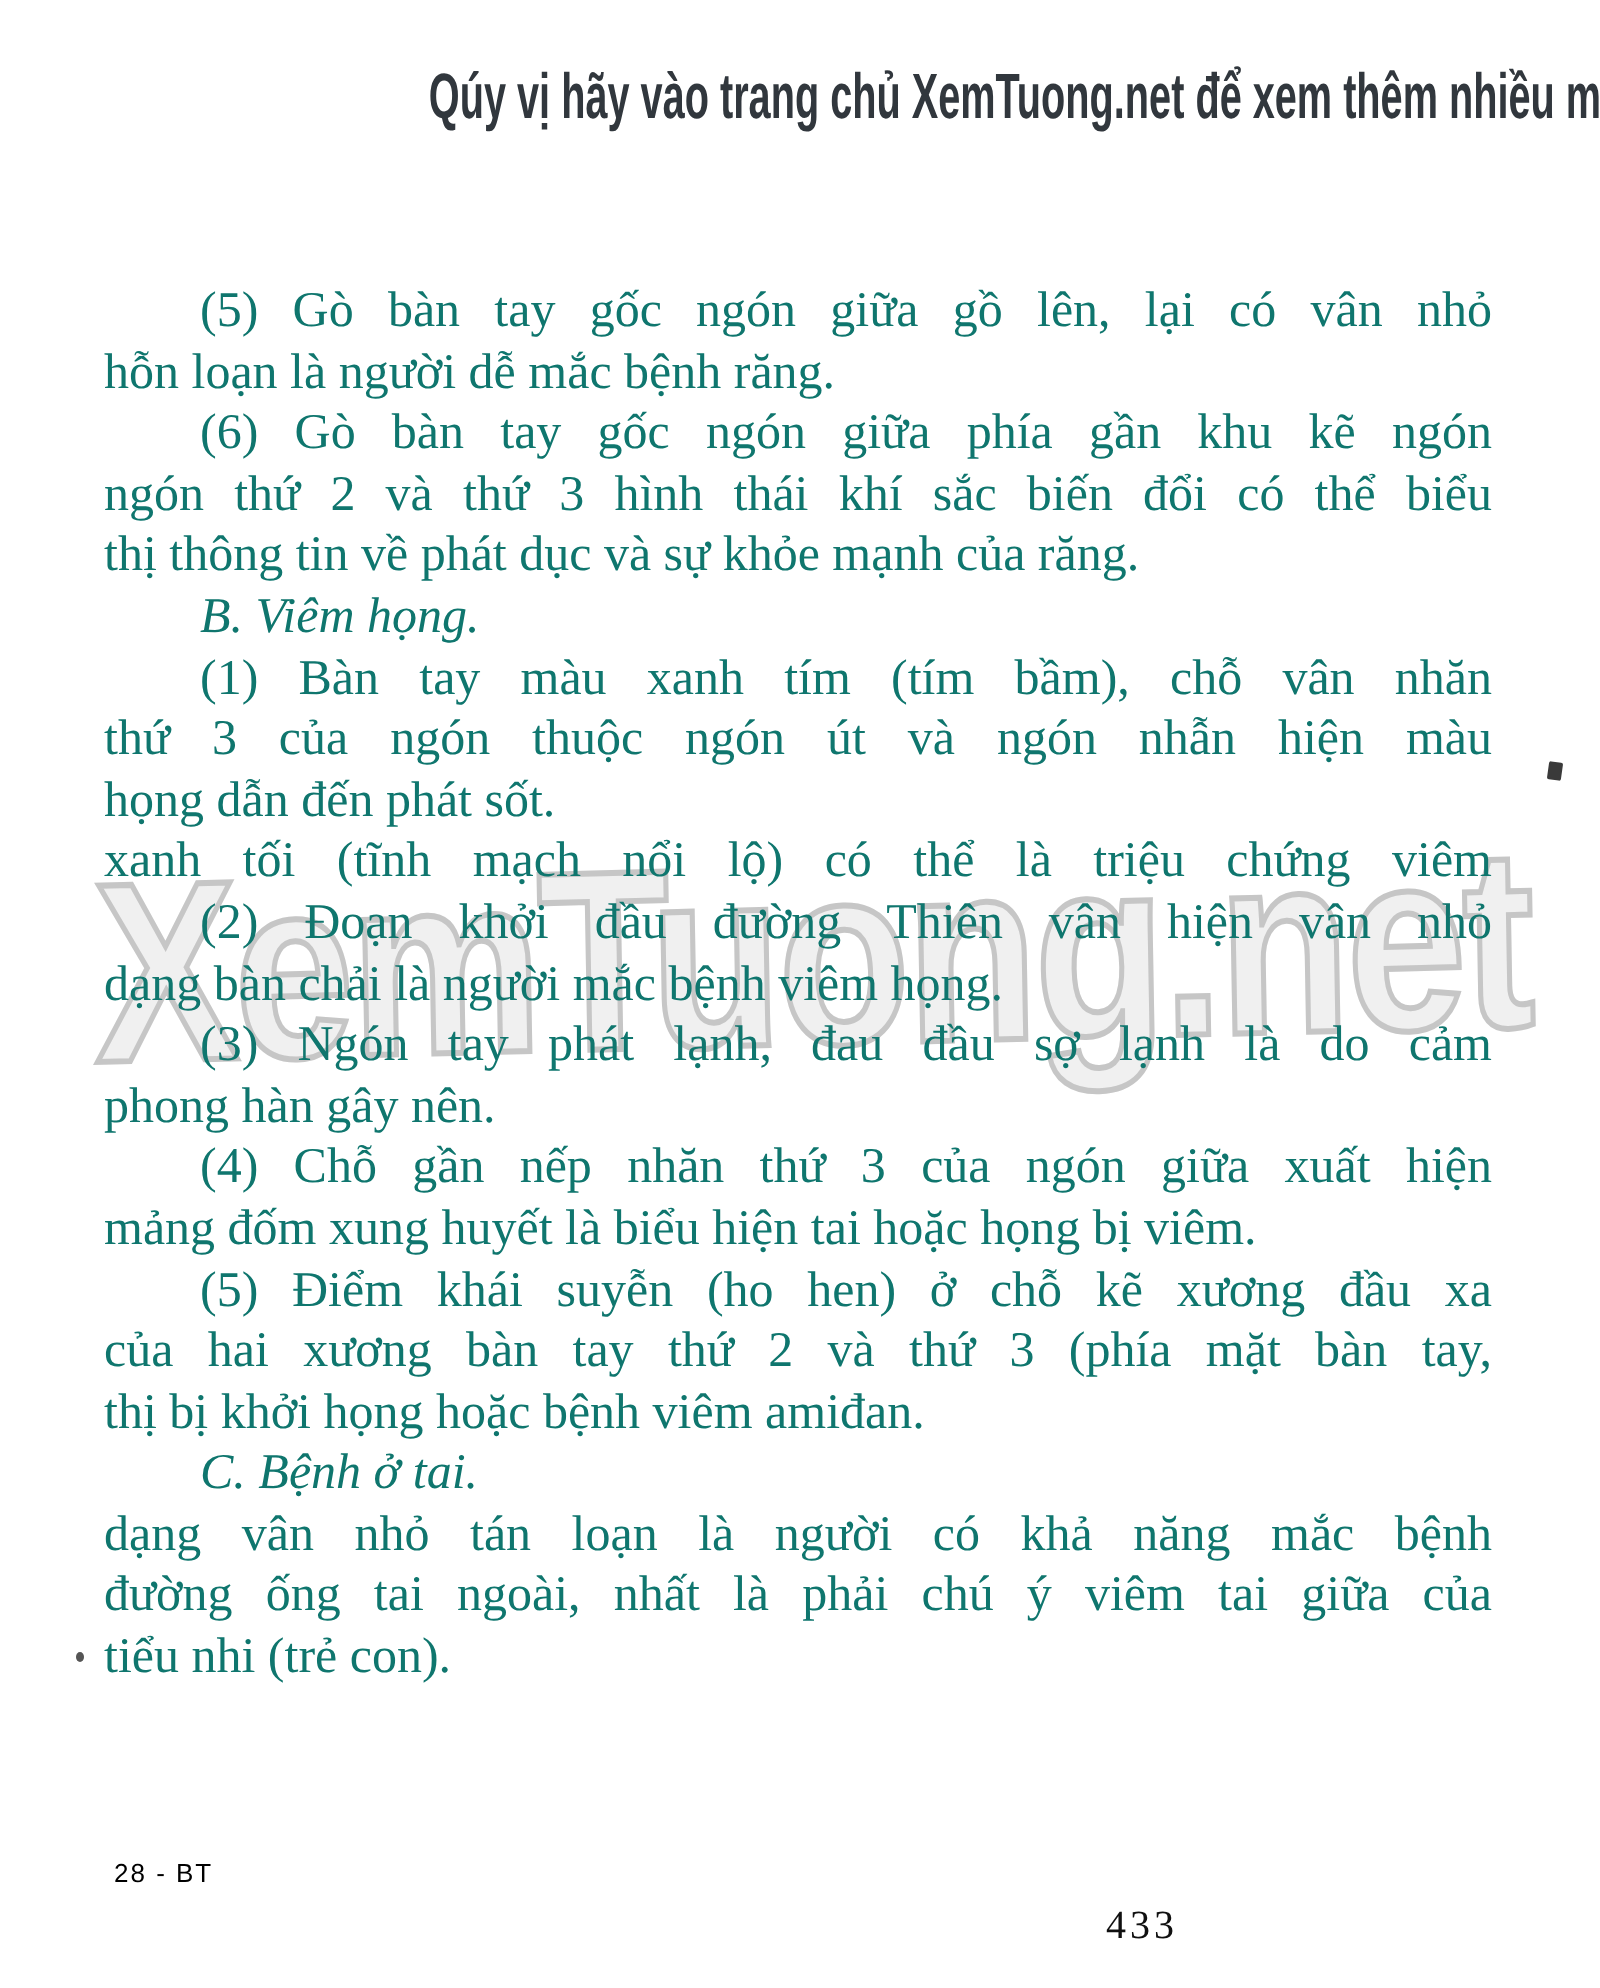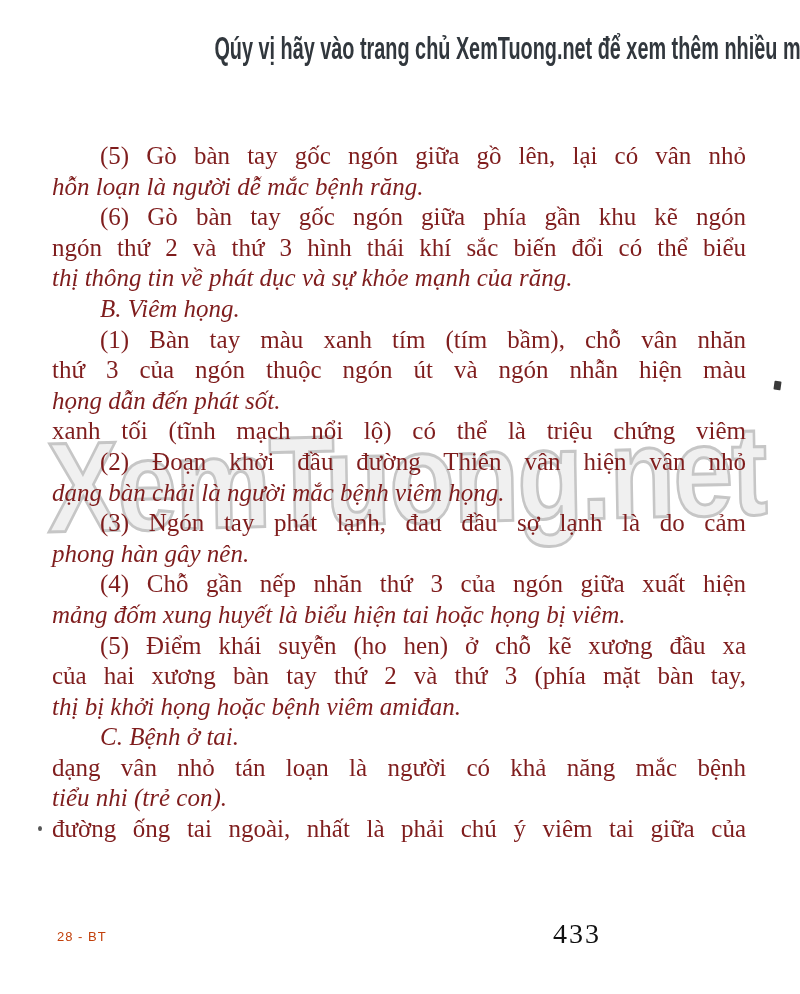--- a/index.html
+++ b/index.html
@@ -34,37 +34,37 @@
     -webkit-text-stroke: 3px #c6c6c6;
     white-space: nowrap;
     transform: scaleX(0.84) rotate(-1.2deg);
     transform-origin: left top;
     z-index: 1;
   }
   .body-text {
     position: absolute; left: 52px; top: 141px; width: 694px;
     z-index: 2;
     font-size: 25px;
-    color: #7f1d1d;
+    color: #0f766e;
   }
   .line { line-height: 30.6px; height: 30.6px; }
   .jline { text-align: justify; text-align-last: justify; }
-  .endline { text-align: left; font-style: italic; }
+  .endline { text-align: left; }
   .first { text-indent: 48px; }
   .heading .line { font-style: italic; }
   .it { font-style: italic; font-weight: bold; }
   .footer-left {
     position: absolute; left: 57px; top: 929px;
     font-family: "Liberation Sans", sans-serif;
-    font-size: 13px; color: #c2410c; letter-spacing: 1px;
+    font-size: 13px; color: #000000; letter-spacing: 1px;
     z-index: 2;
   }
   .page-number {
-    position: absolute; left: 553px; top: 918px;
-    font-size: 28px; color: #101010; letter-spacing: 2px;
+    position: absolute; left: 553px; top: 952px;
+    font-size: 20px; color: #101010; letter-spacing: 2px;
     z-index: 2;
   }
   .speck-right {
     position: absolute; left: 774px; top: 381px;
     width: 7px; height: 9px; background: #3a3a3a;
     border-radius: 1px; transform: rotate(8deg);
     z-index: 2;
   }
   .speck-left {
     position: absolute; left: 38px; top: 826px;
@@ -115,22 +115,22 @@
     <div class="paragraph">
       <div class="line jline first"><span>(5) Điểm khái suyễn (ho hen) ở chỗ kẽ xương đầu xa</span></div>
       <div class="line jline"><span>của hai xương bàn tay thứ 2 và thứ 3 (phía mặt bàn tay,</span></div>
       <div class="line endline"><span>thị bị khởi họng hoặc bệnh viêm amiđan.</span></div>
     </div>
     <div class="paragraph heading">
       <div class="line endline first"><span>C. Bệnh ở tai.</span></div>
     </div>
     <div class="paragraph">
       <div class="line jline"><span>dạng vân nhỏ tán loạn là người có khả năng mắc bệnh</span></div>
+      <div class="line jline"><span>đường ống tai ngoài, nhất là phải chú ý viêm tai giữa của</span></div>
       <div class="line endline"><span>tiểu nhi (trẻ con).</span></div>
-      <div class="line jline"><span>đường ống tai ngoài, nhất là phải chú ý viêm tai giữa của</span></div>
     </div>
   </div>
 
 <div class="speck-right"></div>
 <div class="speck-left"></div>
 
 <div class="footer-left">28 - BT</div>
 
 <div class="page-number">433</div>
 

